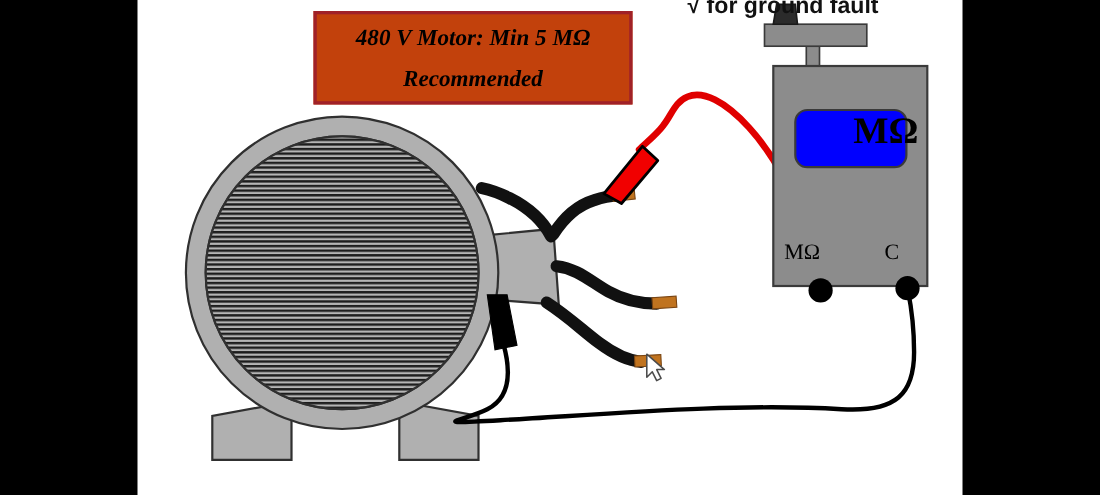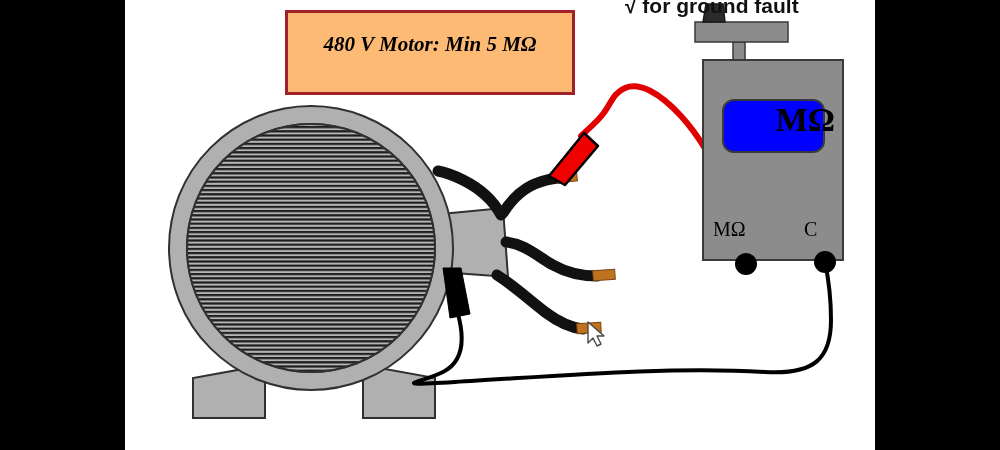--- a/index.html
+++ b/index.html
@@ -46,21 +46,21 @@
     height: 450px;
   }
 
   
   #note-box {
     position: absolute;
     left: 160px;
     top: 10px;
     width: 290px;
     height: 85px;
-    background: #fdba74;
+    background: #c2410c;
     border: 3px solid #a02128;
     box-sizing: border-box;
     display: flex;
     flex-direction: column;
     align-items: center;
     justify-content: center;
     padding: 4px 6px;
   }
   #note-box .note-line {
     font-family: "Liberation Serif", serif;
@@ -215,20 +215,21 @@
       </g>
 
       <g transform="translate(463,322)">
         <path d="M 0 0 L 0 21 L 5 16 L 9 24 L 13 22 L 9 14 L 16 14 Z" fill="#ffffff" stroke="#4a4a4a" stroke-width="1.4" stroke-linejoin="round"></path>
       </g>
 
     </svg>
 
     <div id="note-box">
       <div class="note-line line1">480 V Motor: Min 5 MΩ</div>
+      <div class="note-line line2">Recommended</div>
     </div>
 
     <div id="ground-fault-heading">√ for ground fault</div>
 
     <div id="meter-display-text">MΩ</div>
 
     <div class="terminal-label" id="terminal-label-mohm">MΩ</div>
     <div class="terminal-label" id="terminal-label-c">C</div>
 
   </div>

